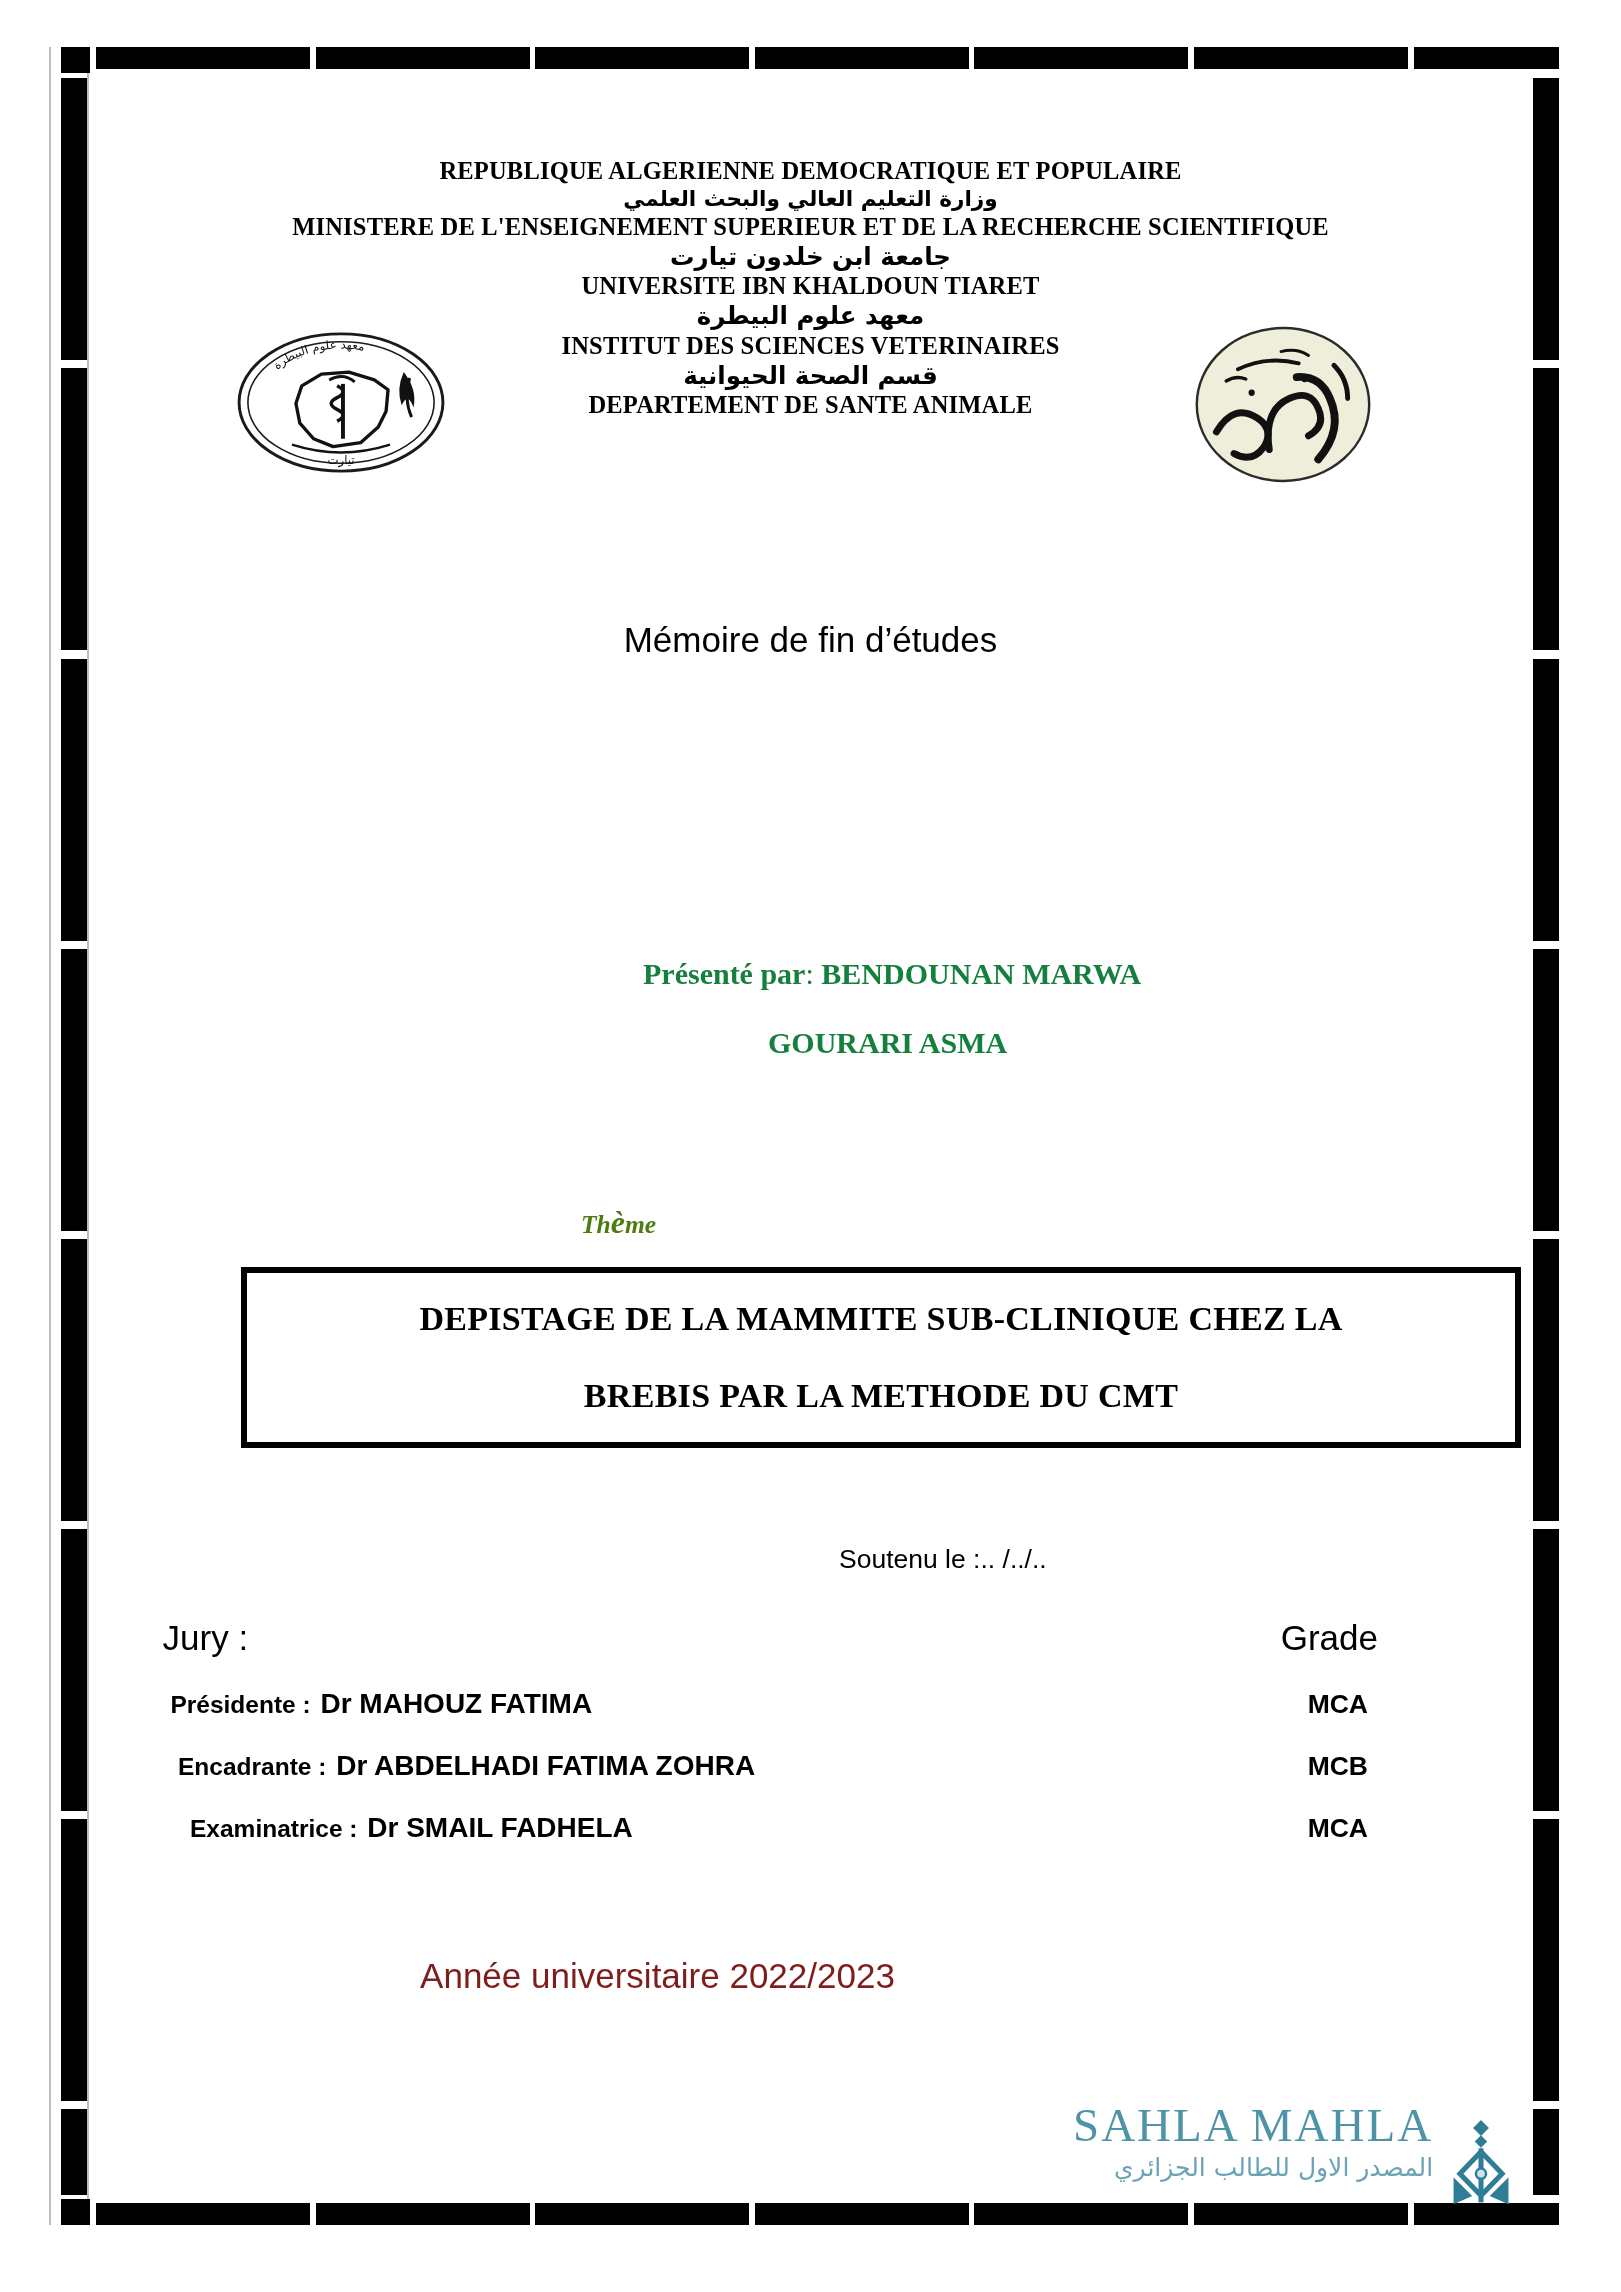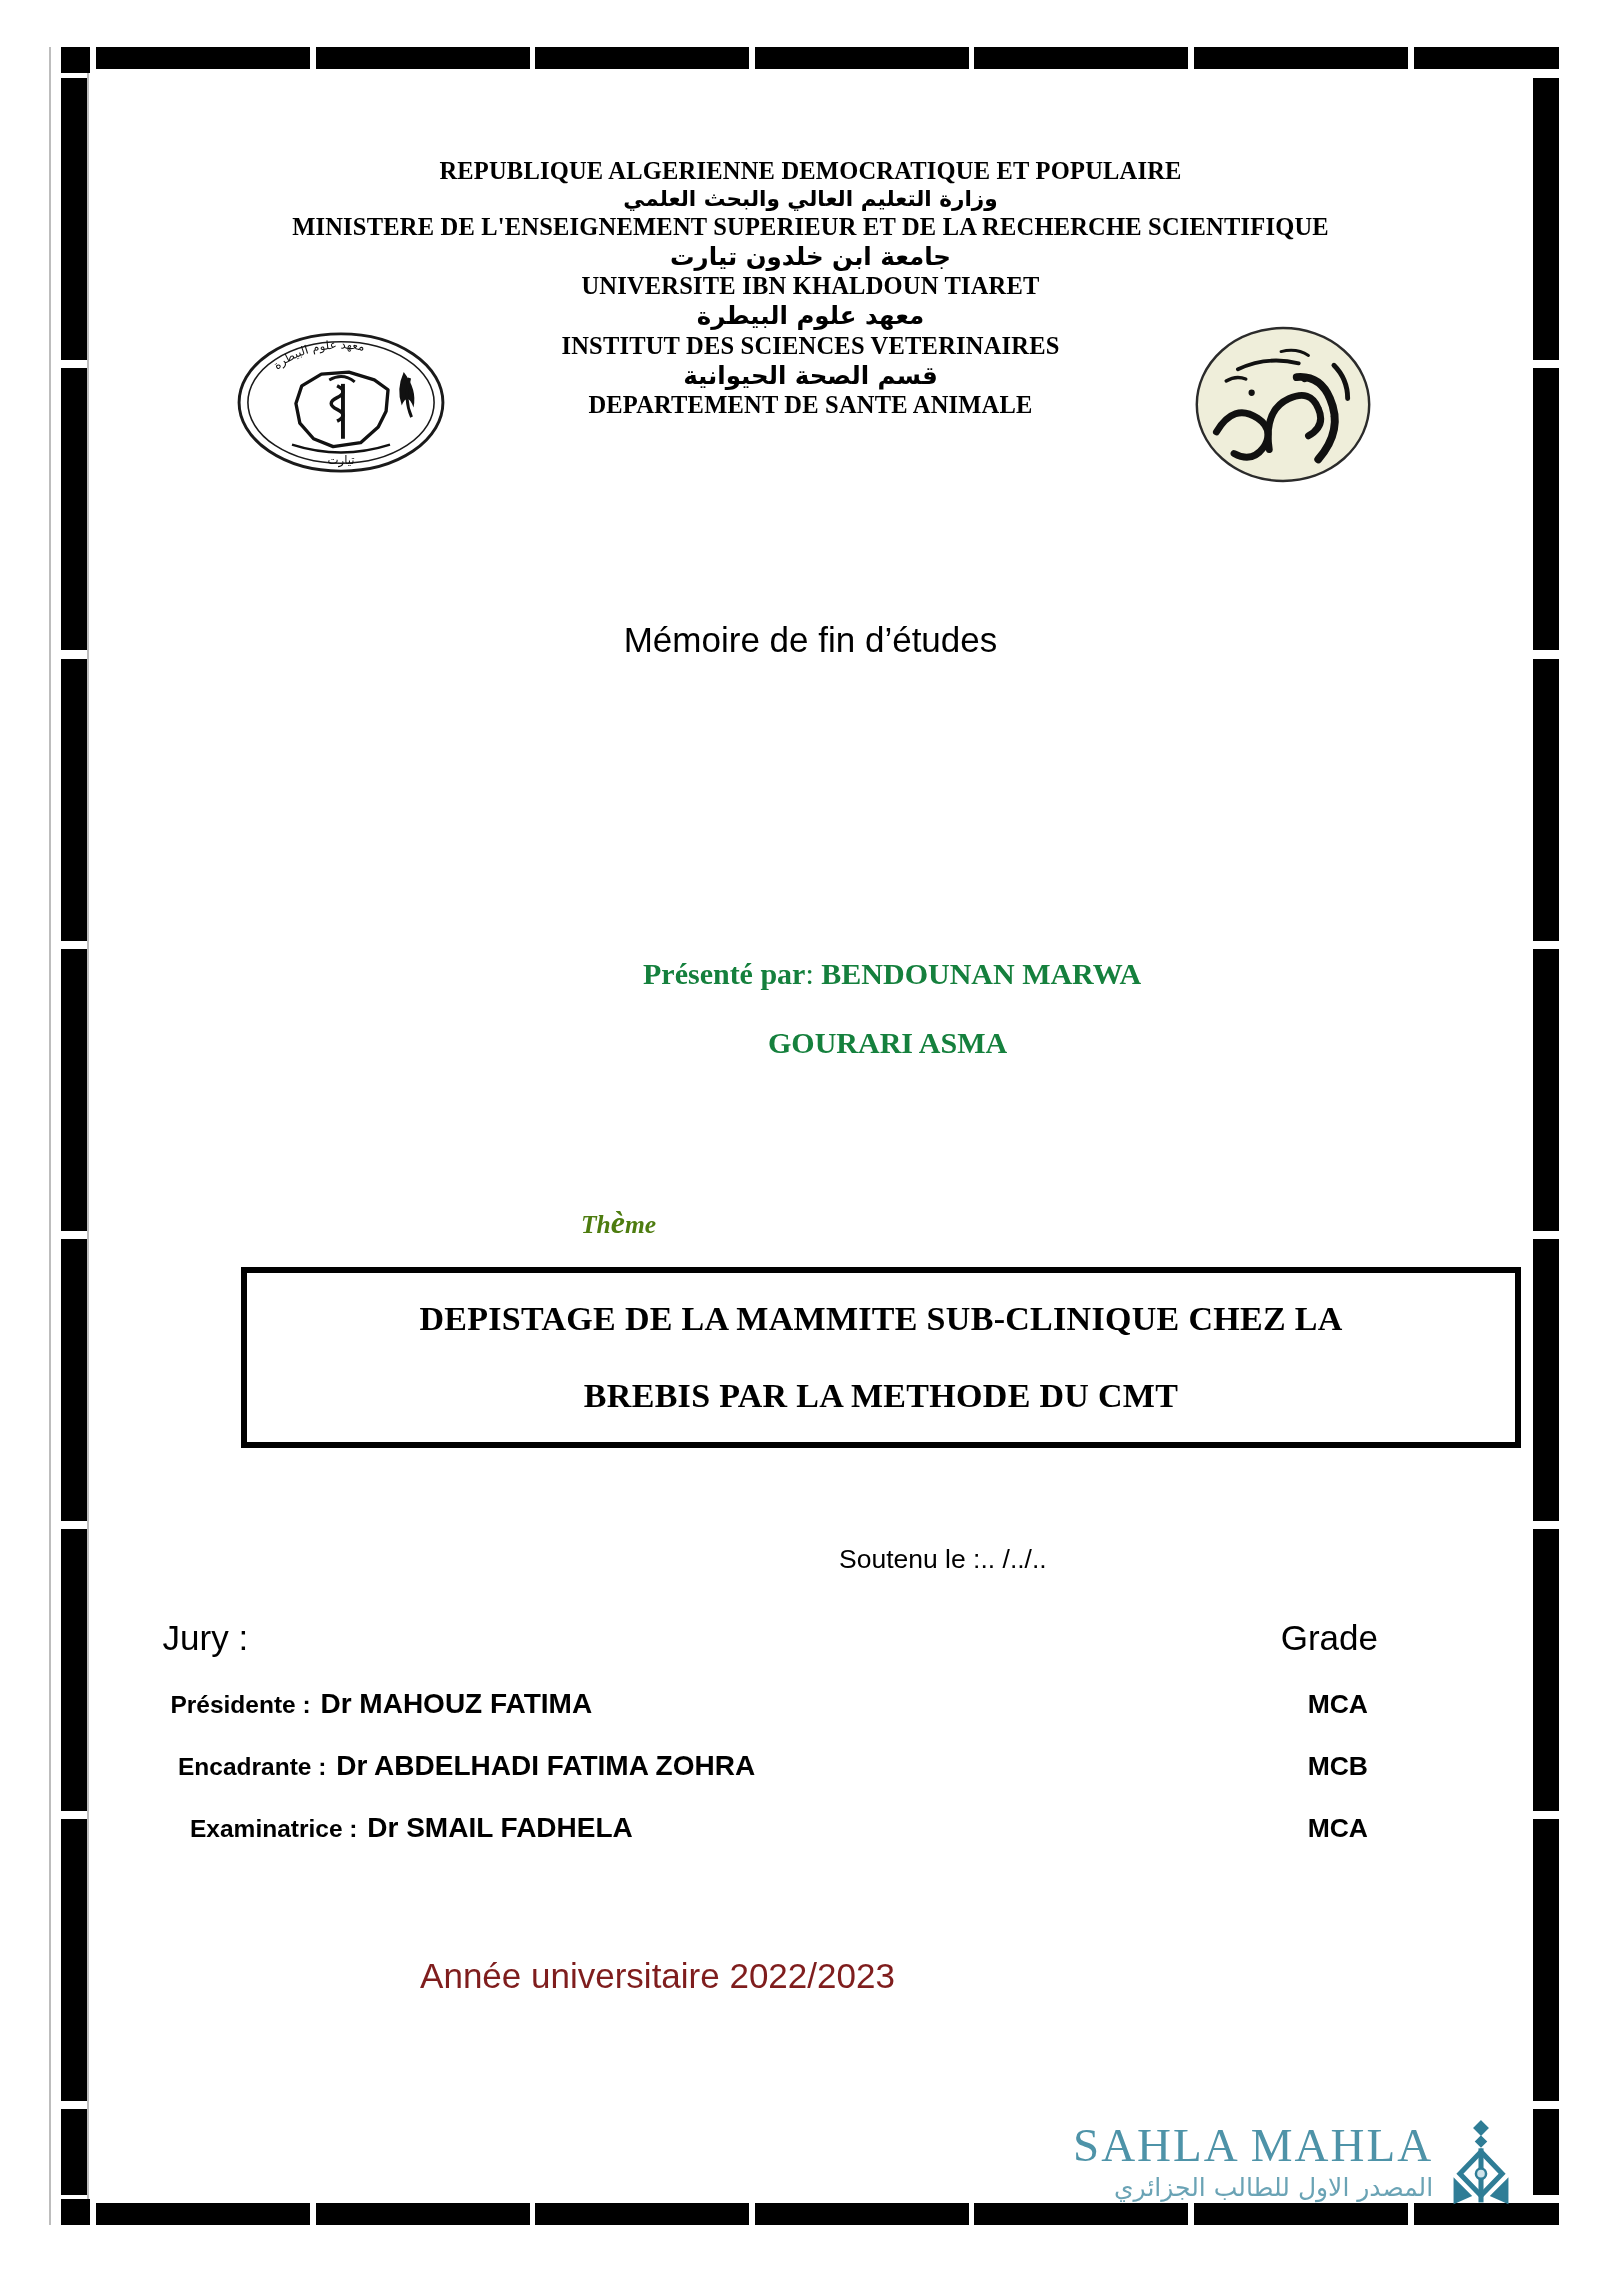--- a/index.html
+++ b/index.html
@@ -240,21 +240,20 @@
     top: 2102px;
     width: 490px;
     height: 132px;
     display: flex;
     align-items: flex-start;
   }
   #wm-text-col {
     display: flex;
     flex-direction: column;
     align-items: flex-end;
-    margin-top: 20px;
   }
   #wm-title {
     font-family: "Liberation Serif", "DejaVu Serif", serif;
     font-size: 47px;
     letter-spacing: 2px;
     color: #4e93a8;
     line-height: 1.0;
   }
   #wm-sub {
     font-family: "DejaVu Sans", sans-serif;

